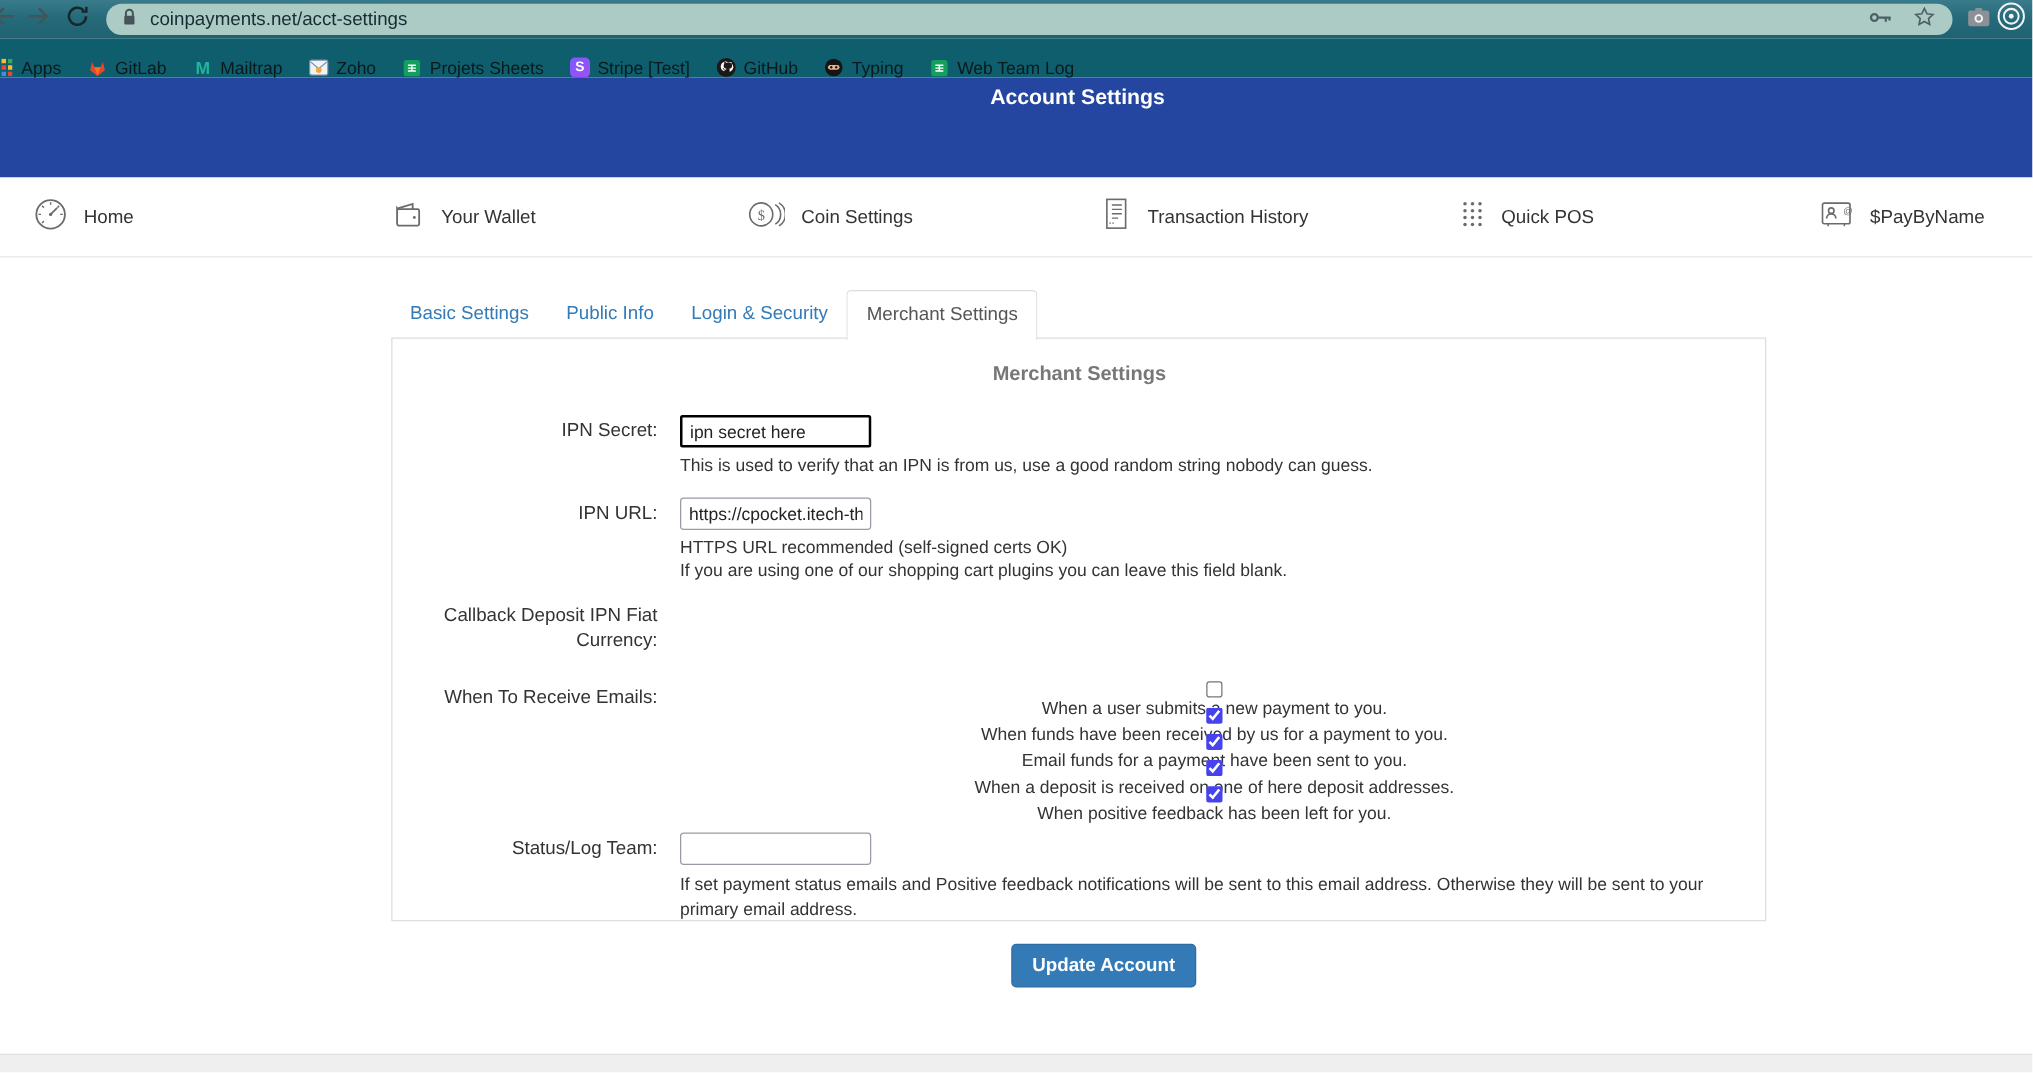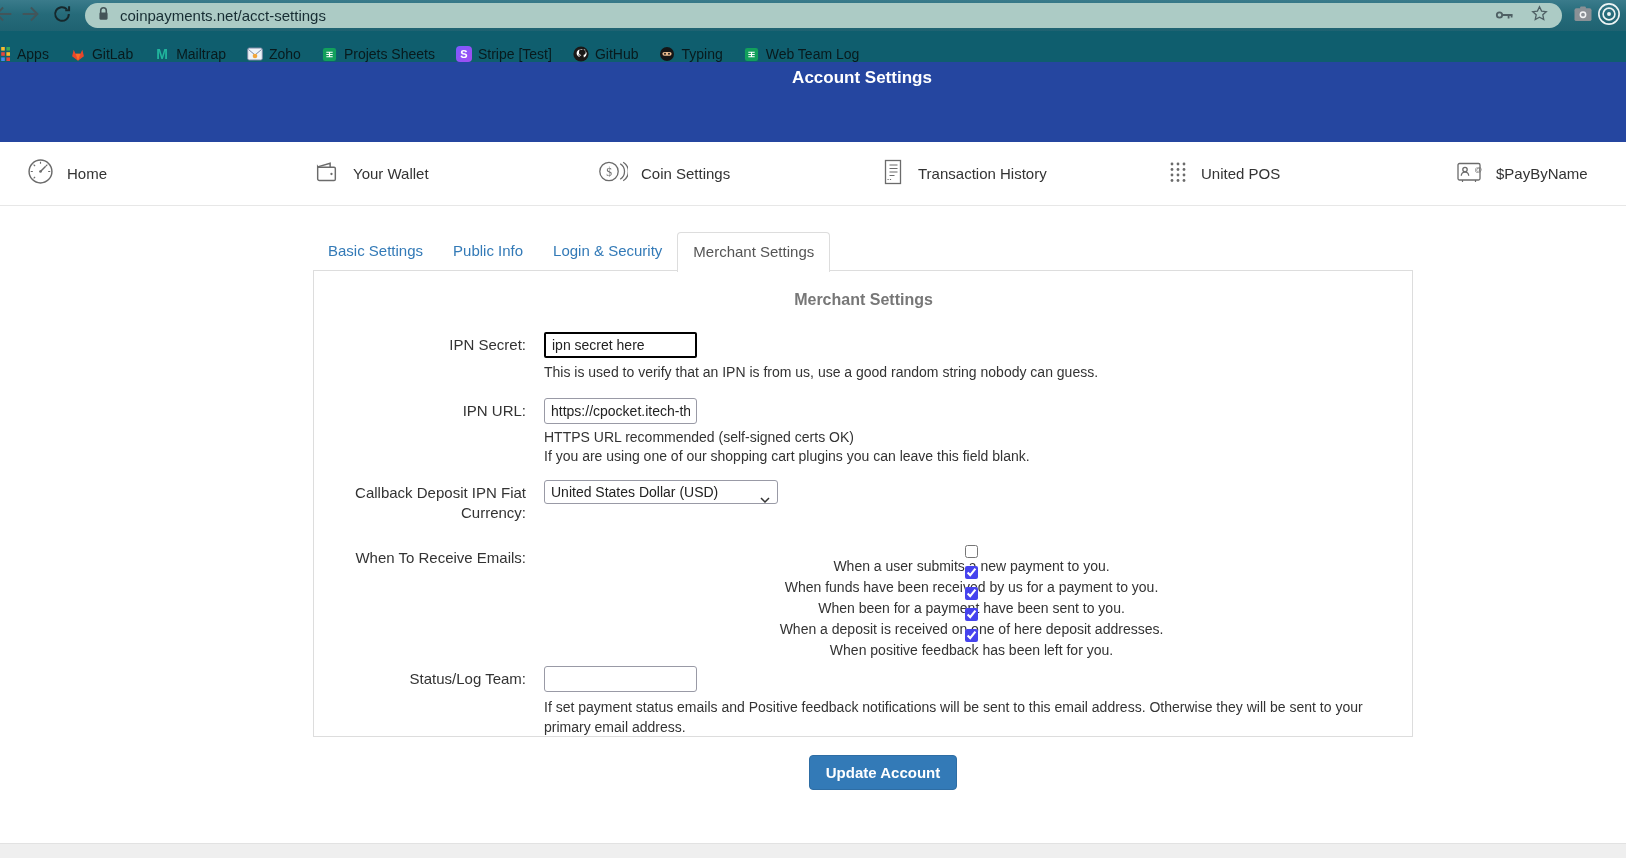--- a/index.html
+++ b/index.html
@@ -292,21 +292,21 @@
             <circle cx="10" cy="10.5" r="1.4"></circle>
             <circle cx="16" cy="10.5" r="1.4"></circle>
             <circle cx="4" cy="16" r="1.4"></circle>
             <circle cx="10" cy="16" r="1.4"></circle>
             <circle cx="16" cy="16" r="1.4"></circle>
             <circle cx="4" cy="21.5" r="1.4"></circle>
             <circle cx="10" cy="21.5" r="1.4"></circle>
             <circle cx="16" cy="21.5" r="1.4"></circle>
           </svg>
       </span>
-      <span class="lbl">United POS</span>
+      <span class="lbl">Quick POS</span>
     </div>
     <div class="nav-item" style="left:1455px">
       <span>
         <svg width="28" height="26" viewBox="0 0 28 26" fill="none" stroke="#6b6b6b" stroke-width="1.3">
             <rect x="3" y="4.5" width="22" height="16.5" rx="1.5"></rect>
             <circle cx="10" cy="10.5" r="2.2"></circle>
             <path d="M6.3 16.8c0-2.4 1.7-3.7 3.7-3.7s3.7 1.3 3.7 3.7"></path>
             <text x="19.5" y="13" font-size="7.5" fill="#6b6b6b" stroke="none" font-family="'Liberation Sans',sans-serif">@</text>
             <path d="M7.5 21v2M20.5 21v2" stroke-width="1.2"></path>
           </svg>
@@ -339,48 +339,36 @@
         <div class="flabel">IPN URL:</div>
         <div>
           <input class="txt" type="text" value="https://cpocket.itech-the" style="">
           <div class="help" style="margin-top:4px">HTTPS URL recommended (self-signed certs OK)</div>
           <div class="help">If you are using one of our shopping cart plugins you can leave this field blank.</div>
         </div>
       </div>
 
       <div class="row" style="margin-bottom:22px">
         <div class="flabel">Callback Deposit IPN Fiat Currency:</div>
-        <div>
-          <div class="sel-wrap">
-            <select class="sel">
-              <option>United States Dollar (USD)</option>
-            </select>
-            <span class="sel-chev">
-              <svg width="10" height="6" viewBox="0 0 10 6">
-                  <path d="M1 1l4 4 4-4" stroke="#333" fill="none" stroke-width="1.5"></path>
-                </svg>
-            </span>
-          </div>
-        </div>
       </div>
 
       <div class="row" style="margin-bottom:16px">
         <div class="flabel">When To Receive Emails:</div>
         <div>
           <div class="cbrow">
             <input type="checkbox" style="">
             <span class="cbl">When a user submits a new payment to you.</span>
           </div>
           <div class="cbrow">
             <input type="checkbox" checked="" style="">
             <span class="cbl">When funds have been received by us for a payment to you.</span>
           </div>
           <div class="cbrow">
             <input type="checkbox" checked="" style="">
-            <span class="cbl">When been for a payment have been sent to you.</span>
+            <span class="cbl">Email funds for a payment have been sent to you.</span>
           </div>
           <div class="cbrow">
             <input type="checkbox" checked="" style="">
             <span class="cbl">When a deposit is received on one of here deposit addresses.</span>
           </div>
           <div class="cbrow">
             <input type="checkbox" checked="" style="">
             <span class="cbl">When positive feedback has been left for you.</span>
           </div>
         </div>

